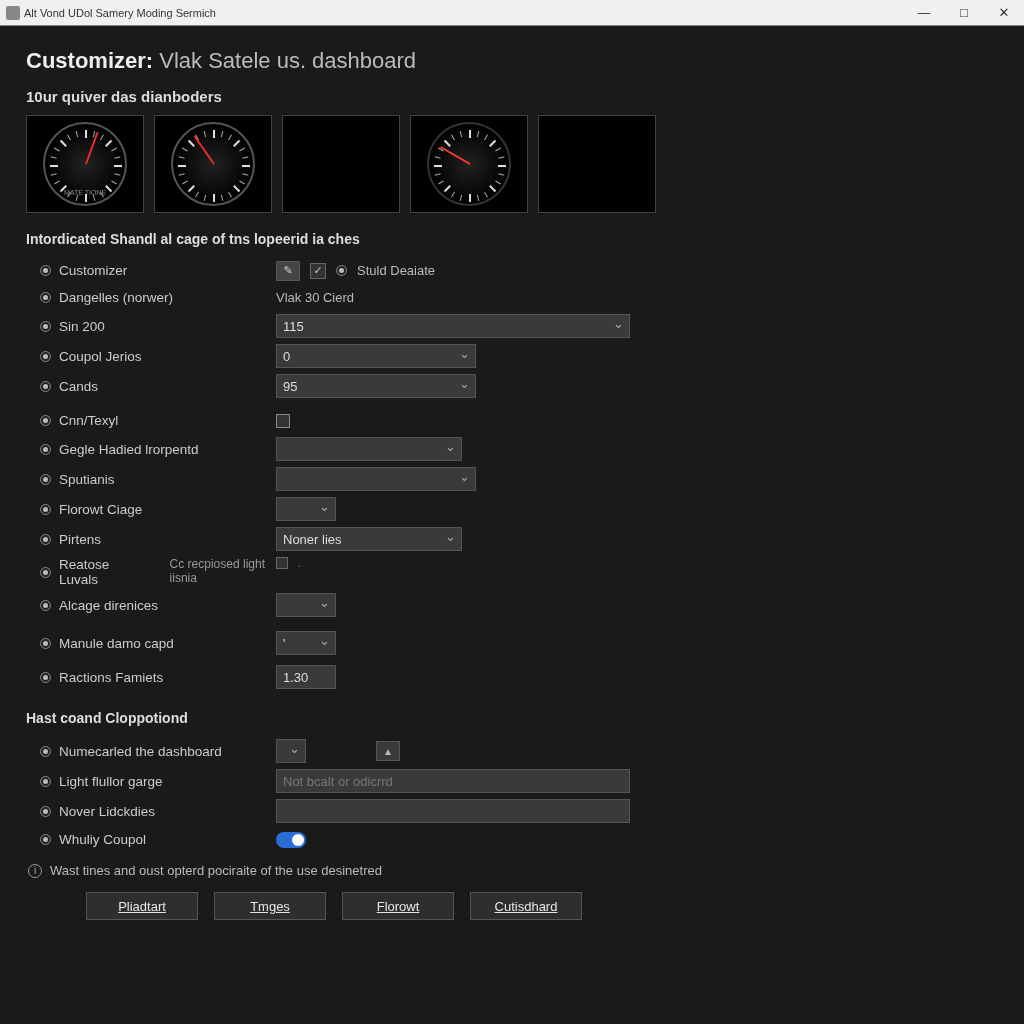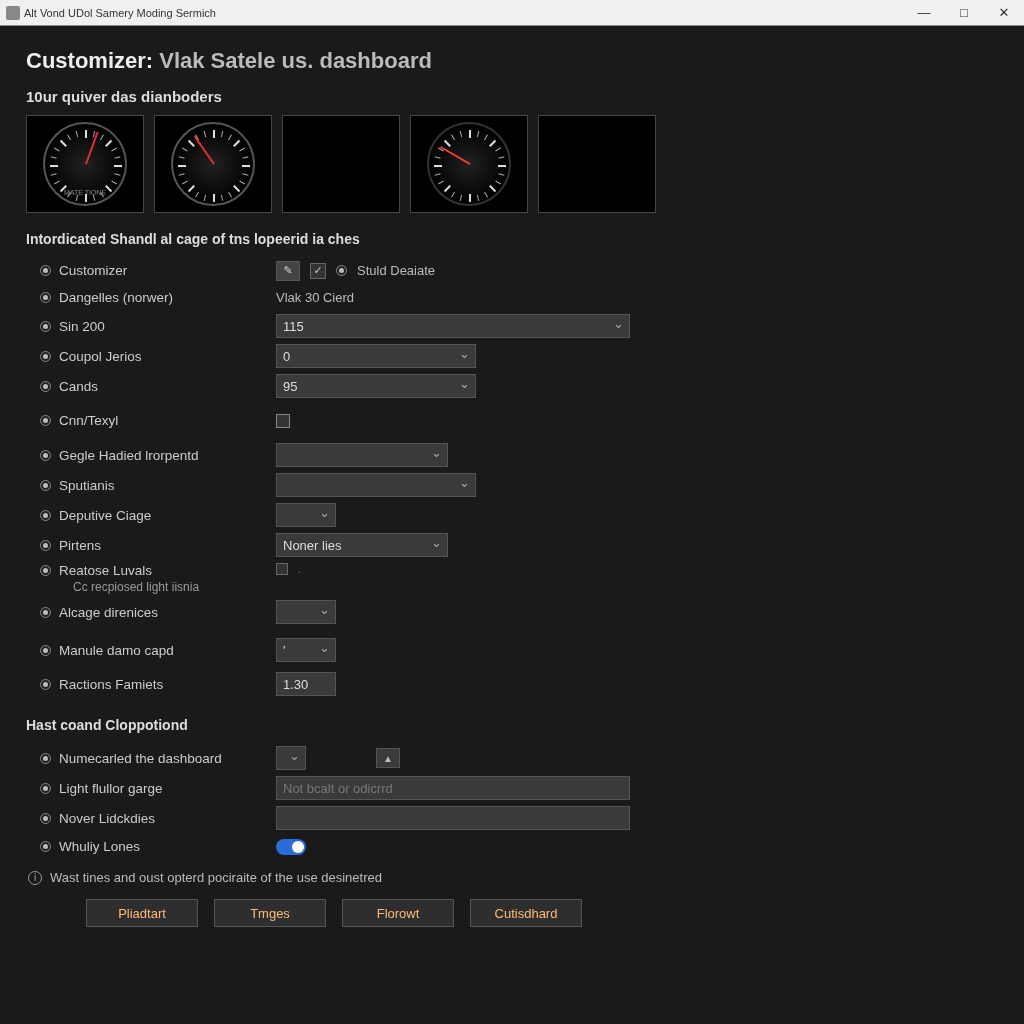--- a/index.html
+++ b/index.html
@@ -30,21 +30,21 @@
     width: 40px; height: 26px;
     display: flex; align-items: center; justify-content: center;
     font-size: 13px; color: #333;
   }
   .content {
     padding: 22px 26px 10px 26px;
     height: calc(1024px - 26px);
     overflow: hidden;
   }
   h1 { font-size: 22px; font-weight: 600; color: #eee; margin-bottom: 14px; }
-  h1 .thin { font-weight: 700; color: #bbb; }
+  h1 .thin { font-weight: 400; color: #bbb; }
   h2 { font-size: 15px; font-weight: 600; color: #ddd; margin: 8px 0 10px; }
   h3 { font-size: 14px; font-weight: 600; color: #ddd; margin: 18px 0 10px; }
 
   .gauges { display: flex; gap: 10px; margin-bottom: 18px; }
   .gauge-box {
     width: 118px; height: 98px;
     border: 1px solid #444;
     background: #000;
     display: flex; align-items: center; justify-content: center;
     position: relative;
@@ -112,21 +112,21 @@
     font-family: inherit;
   }
   select { appearance: none; padding-right: 22px; background-image: none; position: relative; }
   .sel-wrap { position: relative; display: inline-block; }
   .sel-wrap::after {
     content: "⌄"; position: absolute; right: 6px; top: 2px;
     color: #aaa; font-size: 13px; pointer-events: none;
   }
   .w300 { width: 354px; }
   .w200 { width: 200px; }
-  .w180 { width: 172px; }
+  .w180 { width: 186px; }
   .w90  { width: 60px; }
   .w310 { width: 310px; }
 
   .chk {
     width: 16px; height: 16px; border: 1px solid #666; background: #333;
     display: inline-flex; align-items: center; justify-content: center;
     font-size: 11px; color: #ccc;
   }
   .chk.on::after { content: "✓"; }
   .edit-pencil {
@@ -152,22 +152,22 @@
   .info-icon {
     width: 14px; height: 14px; border: 1px solid #999; border-radius: 50%;
     display: inline-flex; align-items: center; justify-content: center;
     font-size: 10px; color: #aaa;
   }
 
   .btn-row { display: flex; gap: 16px; padding-left: 60px;}
   .btn {
     min-width: 112px; height: 28px;
     border: 1px solid #555; background: #2e2e2e;
-    color: #fdba74; font-size: 13px;
-    display: inline-flex; align-items: center; justify-content: center;
+    color: #e5e5e5; font-size: 13px;
+    display: inline-flex; align-items: center; justify-content: center; text-decoration: underline;
   }
   input::placeholder { color: #777; }
   .img-chk {
     width: 24px; height: 20px; background: #3a3a3a; border: 1px solid #555;
     display: inline-flex; align-items: center; justify-content: center;
     font-size: 10px; color: #bbb;
   }
 </style>
 </head>
 <body>
@@ -350,21 +350,21 @@
   <div class="form-row" style="margin-top:6px;">
     <div class="radio-col">
         <span class="radio on"></span>
         <span>Cnn/Texyl</span>
       </div>
     <div class="ctrl-col">
         <span class="chk" style="width:14px;height:14px;border:1px solid #888;"></span>
       </div>
   </div>
 
-  <div class="form-row" style="margin-top:6px;">
+  <div class="form-row" style="">
     <div class="radio-col">
         <span class="radio on"></span>
         <span>Gegle Hadied lrorpentd</span>
       </div>
     <div class="ctrl-col">
         <span class="sel-wrap"><select class="w180"><option></option></select></span>
       </div>
   </div>
 
   <div class="form-row">
@@ -374,39 +374,39 @@
       </div>
     <div class="ctrl-col">
         <span class="sel-wrap"><select class="w200"><option></option></select></span>
       </div>
   </div>
 
 
   <div class="form-row">
     <div class="radio-col">
         <span class="radio on"></span>
-        <span>Deputive Ciage</span>
+        <span>Florowt Ciage</span>
       </div>
     <div class="ctrl-col">
         <span class="sel-wrap"><select class="w90"><option></option></select></span>
       </div>
   </div>
 
   <div class="form-row">
     <div class="radio-col">
         <span class="radio on"></span>
         <span>Pirtens</span>
       </div>
     <div class="ctrl-col">
         <span class="sel-wrap"><select class="w180"><option>Noner lies</option></select></span>
       </div>
   </div>
 
   <div class="form-row" style="align-items:flex-start;">
-    <div class="radio-col" style="flex-direction:column; align-items:flex-start; gap:2px;">
+    <div class="radio-col" style="flex-direction:row; align-items:flex-start; gap:2px;">
       <div style="display:flex;align-items:center;gap:8px;">
           <span class="radio on"></span>
           <span>Reatose Luvals</span>
         </div>
       <div class="sub-label">Cc recpiosed light iisnia</div>
     </div>
     <div class="ctrl-col">
         <span class="chk" style="width:12px;height:12px;"></span>
         <span style="font-size:10px;color:#888;">.</span>
       </div>
@@ -472,21 +472,21 @@
         <span>Nover Lidckdies</span>
       </div>
     <div class="ctrl-col">
         <input type="text" class="w300" value="" style="">
       </div>
   </div>
 
   <div class="form-row">
     <div class="radio-col">
         <span class="radio on"></span>
-        <span>Whuliy Lones</span>
+        <span>Whuliy Coupol</span>
       </div>
     <div class="ctrl-col">
         <span class="toggle"></span>
       </div>
   </div>
 
   <div class="info-line">
     <span class="info-icon">i</span>
     <span>Wast tines and oust opterd pociraite of the use desinetred</span>
   </div>

